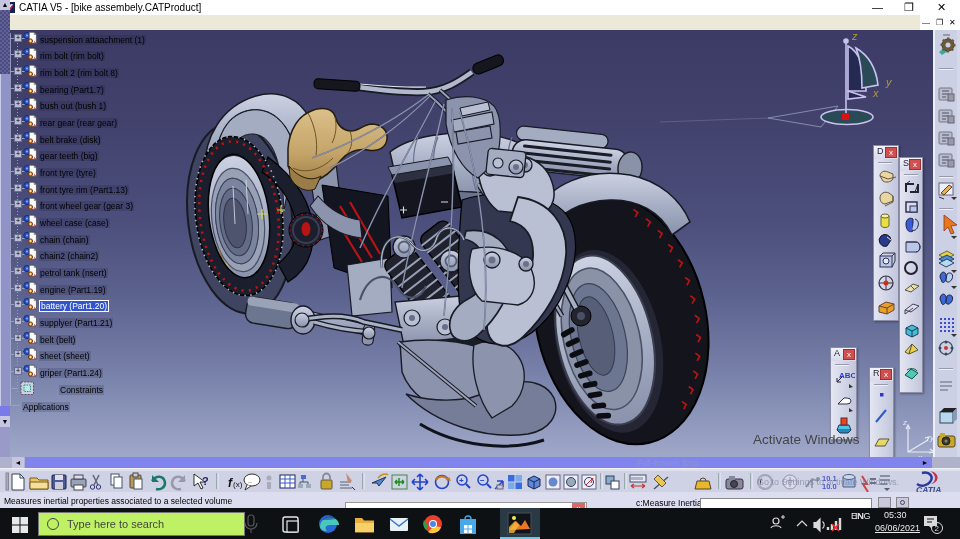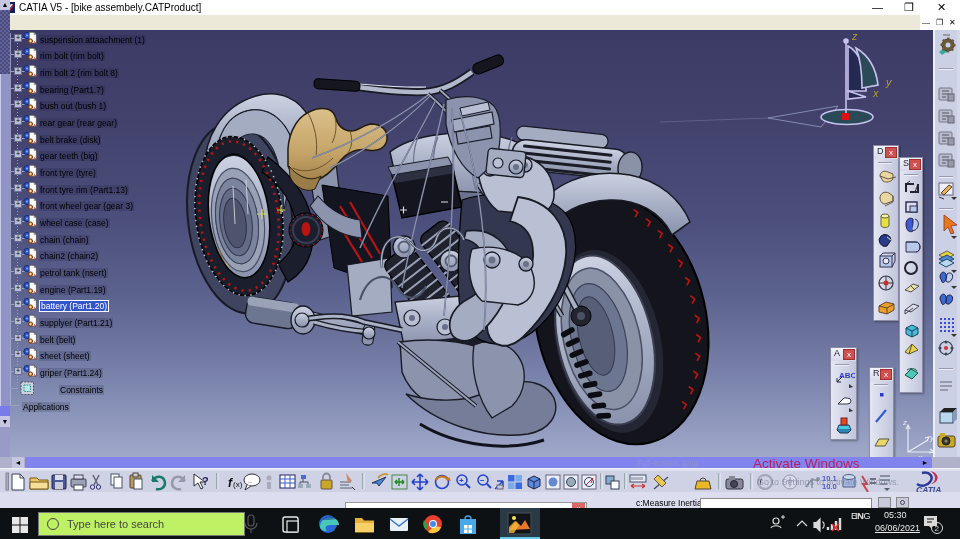--- a/index.html
+++ b/index.html
@@ -813,21 +813,21 @@
         <path d="M3 34 l10 -12" stroke="#2a5ad0" stroke-width="2"></path>
         <path d="M2 58 l4 -7 h10 l-4 7 z" fill="#e8d868" stroke="#554"></path>
       </svg>
     </div>
 
   <div id="hscroll"></div>
   <div id="hs-left">◄</div>
   <div id="hs-thumb"></div>
   <div id="hs-right">►</div>
   <span style="position:absolute;left:637px;top:458px;font-size:8.5px;color:#9298c8;opacity:.85;">Full-screen Snip</span>
-  <span style="position:absolute;left:753px;top:456px;font-size:13.5px;color:#be185d;opacity:.95;">Activate Windows</span>
+  <span style="position:absolute;left:753px;top:432px;font-size:13.5px;color:#404040;opacity:.95;">Activate Windows</span>
 
   <div id="btb">
       <svg class="abs" style="left:0;top:0;" width="960" height="24" viewBox="0 468 960 24">
 <rect x="0" y="468.5" width="960" height="1" fill="#f2f2f8"></rect>
 <rect x="6" y="472" width="2.5" height="17" fill="#aab" stroke="#889"></rect>
 <path d="M12 473 h8 l4 4 v12 h-12 z" fill="#fff" stroke="#345"></path>
         <path d="M20 473 v4 h4" fill="none" stroke="#345"></path>
 <path d="M30 477 h7 l2 2 h9 v9 h-18 z" fill="#e8c868" stroke="#7a5a10"></path>
         <path d="M30 481 h18 v7 h-18 z" fill="#f6df9a" stroke="#7a5a10"></path>
 <rect x="52" y="474" width="14" height="14" rx="1" fill="#4a5a9a" stroke="#223"></rect>
@@ -938,20 +938,21 @@
           <path d="M884 487 l3 3 l3 -3" fill="#345"></path>
 </g>
 <path d="M922 472 c8 -2 12 4 8 9 c-3 4 -9 5 -13 2" fill="none" stroke="#2a3a9a" stroke-width="2.5"></path>
 <path d="M930 470 c6 3 7 10 1 13 c8 -1 10 -11 -1 -13 z" fill="#c03050"></path>
 <text x="916" y="492" font-size="8.5" font-weight="bold" font-style="italic" fill="#3a4a8a">CATIA</text>
 <text x="757" y="484" font-size="9" fill="#6a7088" opacity=".55">Go to Settings to activate Windows.</text>
 </svg>
     </div>
 
   <div id="status">
+    <span class="msg">Measures inertial properties associated to a selected volume</span>
     <span class="lbl2">c:Measure Inertia</span>
     <span class="inp"></span>
     <span style="position:absolute;left:878px;top:5px;width:13px;height:11px;background:#c8cadc;border:1px solid #888;"></span>
     <span style="position:absolute;left:896px;top:5px;width:13px;height:11px;background:#c8cadc;border:1px solid #888;">
         <span style="position:absolute;left:3px;top:2px;width:5px;height:5px;border:1px solid #445;border-radius:50%;"></span>
       </span>
   </div>
 
   <div id="enovia">
       <span class="t">ENOVIA V5 VPM Navigator</span>

